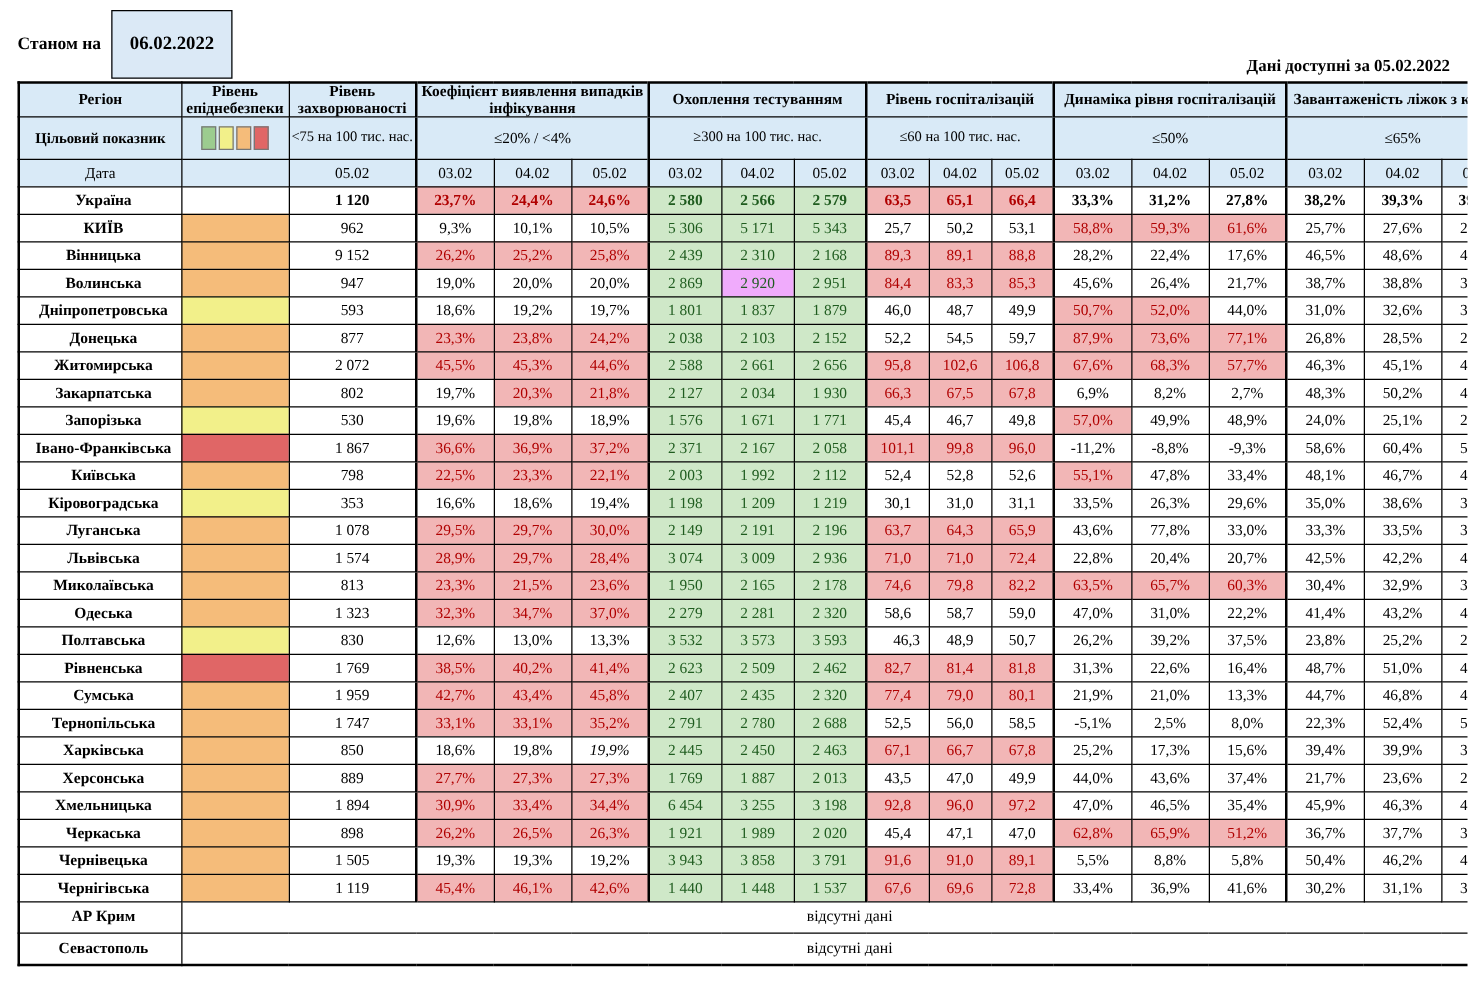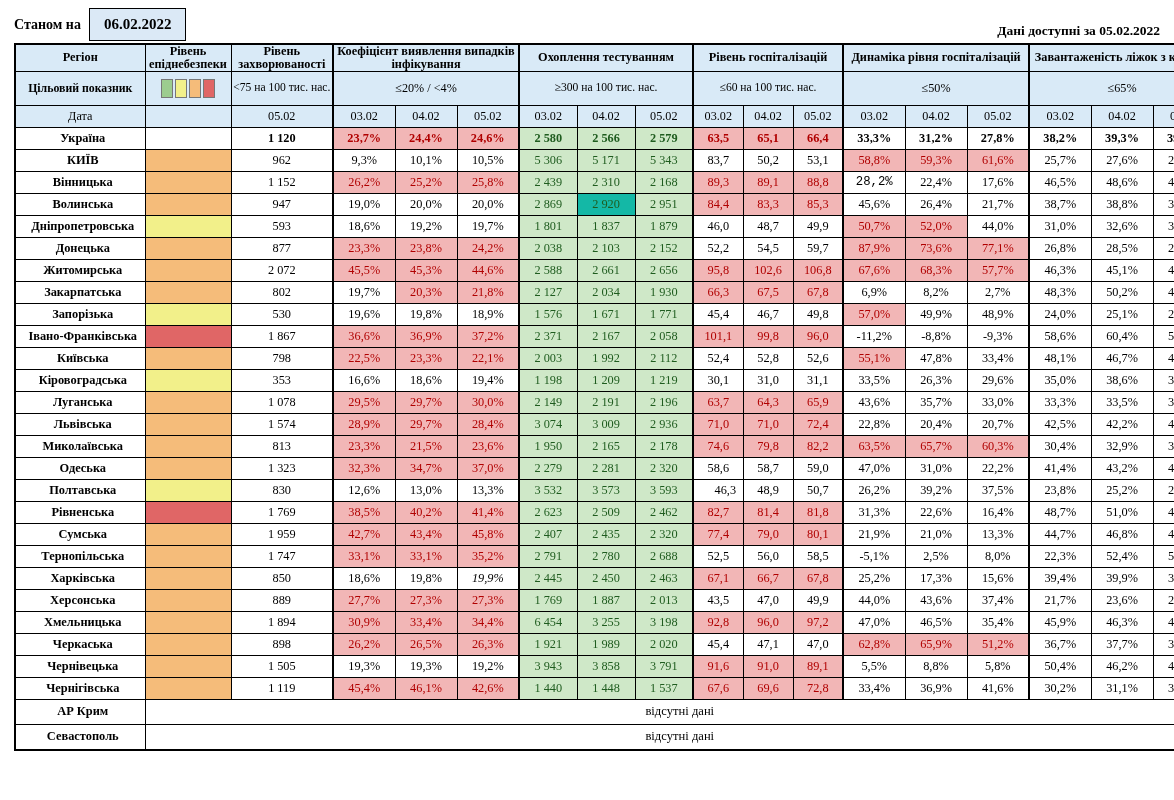--- a/index.html
+++ b/index.html
@@ -1,21 +1,21 @@
 <!DOCTYPE html>
 <html><head>
 <meta charset="utf-8">
 <style>
   html,body{margin:0;padding:0;background:#fff;}
   body{width:1174px;height:800px;font-family:"Liberation Serif", serif;color:#000;}
   #page{position:relative;width:1174px;height:800px;box-sizing:border-box;padding:8px 14px 0 14px;}
   .title{color:#cc0000;font-weight:bold;font-size:15.5px;text-align:center;margin:6px 0 6px 0;letter-spacing:0.1px;}
   .subbar{display:flex;align-items:flex-end;justify-content:space-between;margin:0 0 2px 0;}
   .status-left{display:flex;align-items:center;gap:8px;font-weight:bold;font-size:14px;}
-  .status-date{border:1px solid #000;background:#dbe9f6;padding:7px 14px;font-weight:bold;font-size:15px;}
+  .status-date{border:1px solid #000;background:#dbe9f6;padding:18px 14px;font-weight:bold;font-size:15px;}
   .status-right{font-weight:bold;font-size:13.5px;padding-bottom:2px;}
   table{border-collapse:collapse;table-layout:fixed;width:1146px;font-size:12.2px;}
   td,th{border:1px solid #000;padding:0;text-align:center;vertical-align:middle;height:21px;line-height:1.05;}
   thead th{background:#d9eaf7;font-weight:bold;font-size:12.3px;}
   .hdr-region{background:#d9eaf7;}
   .region-cell{text-align:center;padding-left:5px;font-weight:bold;font-size:12.4px;}
   .lvl{width:78px;}
   .num{font-size:12.3px;}
   .thick-left{border-left:2px solid #000;}
   .row-ukr td{font-weight:bold;}
@@ -139,59 +139,59 @@
         <tr>
           <td class="region-cell">КИЇВ</td>
           <td class="lvl" style="background: rgb(245, 188, 122);"></td>
           <td class="num">962</td>
           <td class="num thick-left" style="background: transparent;">9,3%</td>
           <td class="num" style="background: transparent;">10,1%</td>
           <td class="num" style="background: transparent;">10,5%</td>
           <td class="num thick-left" style="background: rgb(207, 232, 200); color: rgb(31, 92, 31);">5 306</td>
           <td class="num" style="background: rgb(207, 232, 200); color: rgb(31, 92, 31);">5 171</td>
           <td class="num" style="background: rgb(207, 232, 200); color: rgb(31, 92, 31);">5 343</td>
-          <td class="num thick-left" style="background: transparent;">83,7</td>
+          <td class="num thick-left" style="background: transparent;">25,7</td>
           <td class="num" style="background: transparent;">50,2</td>
           <td class="num" style="background: transparent;">53,1</td>
           <td class="num thick-left" style="background: rgb(242, 182, 182); color: rgb(176, 0, 0);">58,8%</td>
           <td class="num" style="background: rgb(242, 182, 182); color: rgb(176, 0, 0);">59,3%</td>
           <td class="num" style="background: rgb(242, 182, 182); color: rgb(176, 0, 0);">61,6%</td>
           <td class="num thick-left" style="background: transparent;">25,7%</td>
           <td class="num" style="background: transparent;">27,6%</td>
           <td class="num" style="background: transparent;">28,0%</td>
         </tr>
         <tr>
           <td class="region-cell">Вінницька</td>
           <td class="lvl" style="background: rgb(245, 188, 122);"></td>
-          <td class="num">1 152</td>
+          <td class="num">9 152</td>
           <td class="num thick-left" style="background: rgb(242, 182, 182); color: rgb(176, 0, 0);">26,2%</td>
           <td class="num" style="background: rgb(242, 182, 182); color: rgb(176, 0, 0);">25,2%</td>
           <td class="num" style="background: rgb(242, 182, 182); color: rgb(176, 0, 0);">25,8%</td>
           <td class="num thick-left" style="background: rgb(207, 232, 200); color: rgb(31, 92, 31);">2 439</td>
           <td class="num" style="background: rgb(207, 232, 200); color: rgb(31, 92, 31);">2 310</td>
           <td class="num" style="background: rgb(207, 232, 200); color: rgb(31, 92, 31);">2 168</td>
           <td class="num thick-left" style="background: rgb(242, 182, 182); color: rgb(176, 0, 0);">89,3</td>
           <td class="num" style="background: rgb(242, 182, 182); color: rgb(176, 0, 0);">89,1</td>
           <td class="num" style="background: rgb(242, 182, 182); color: rgb(176, 0, 0);">88,8</td>
-          <td class="num thick-left" style="background: transparent; font-family: Liberation Mono, monospace;">28,2%</td>
+          <td class="num thick-left" style="background: transparent;">28,2%</td>
           <td class="num" style="background: transparent;">22,4%</td>
           <td class="num" style="background: transparent;">17,6%</td>
           <td class="num thick-left" style="background: transparent;">46,5%</td>
           <td class="num" style="background: transparent;">48,6%</td>
           <td class="num" style="background: transparent;">46,2%</td>
         </tr>
         <tr>
           <td class="region-cell">Волинська</td>
           <td class="lvl" style="background: rgb(245, 188, 122);"></td>
           <td class="num">947</td>
           <td class="num thick-left" style="background: transparent;">19,0%</td>
           <td class="num" style="background: transparent;">20,0%</td>
           <td class="num" style="background: transparent;">20,0%</td>
           <td class="num thick-left" style="background: rgb(207, 232, 200); color: rgb(31, 92, 31);">2 869</td>
-          <td class="num" style="background: #14b8a6; color: rgb(31, 92, 31);">2 920</td>
+          <td class="num" style="background: #f0abfc; color: rgb(31, 92, 31);">2 920</td>
           <td class="num" style="background: rgb(207, 232, 200); color: rgb(31, 92, 31);">2 951</td>
           <td class="num thick-left" style="background: rgb(242, 182, 182); color: rgb(176, 0, 0);">84,4</td>
           <td class="num" style="background: rgb(242, 182, 182); color: rgb(176, 0, 0);">83,3</td>
           <td class="num" style="background: rgb(242, 182, 182); color: rgb(176, 0, 0);">85,3</td>
           <td class="num thick-left" style="background: transparent;">45,6%</td>
           <td class="num" style="background: transparent;">26,4%</td>
           <td class="num" style="background: transparent;">21,7%</td>
           <td class="num thick-left" style="background: transparent;">38,7%</td>
           <td class="num" style="background: transparent;">38,8%</td>
           <td class="num" style="background: transparent;">39,6%</td>
@@ -363,21 +363,21 @@
           <td class="num thick-left" style="background: rgb(242, 182, 182); color: rgb(176, 0, 0);">29,5%</td>
           <td class="num" style="background: rgb(242, 182, 182); color: rgb(176, 0, 0);">29,7%</td>
           <td class="num" style="background: rgb(242, 182, 182); color: rgb(176, 0, 0);">30,0%</td>
           <td class="num thick-left" style="background: rgb(207, 232, 200); color: rgb(31, 92, 31);">2 149</td>
           <td class="num" style="background: rgb(207, 232, 200); color: rgb(31, 92, 31);">2 191</td>
           <td class="num" style="background: rgb(207, 232, 200); color: rgb(31, 92, 31);">2 196</td>
           <td class="num thick-left" style="background: rgb(242, 182, 182); color: rgb(176, 0, 0);">63,7</td>
           <td class="num" style="background: rgb(242, 182, 182); color: rgb(176, 0, 0);">64,3</td>
           <td class="num" style="background: rgb(242, 182, 182); color: rgb(176, 0, 0);">65,9</td>
           <td class="num thick-left" style="background: transparent;">43,6%</td>
-          <td class="num" style="background: transparent;">35,7%</td>
+          <td class="num" style="background: transparent;">77,8%</td>
           <td class="num" style="background: transparent;">33,0%</td>
           <td class="num thick-left" style="background: transparent;">33,3%</td>
           <td class="num" style="background: transparent;">33,5%</td>
           <td class="num" style="background: transparent;">35,6%</td>
         </tr>
         <tr>
           <td class="region-cell">Львівська</td>
           <td class="lvl" style="background: rgb(245, 188, 122);"></td>
           <td class="num">1 574</td>
           <td class="num thick-left" style="background: rgb(242, 182, 182); color: rgb(176, 0, 0);">28,9%</td>

